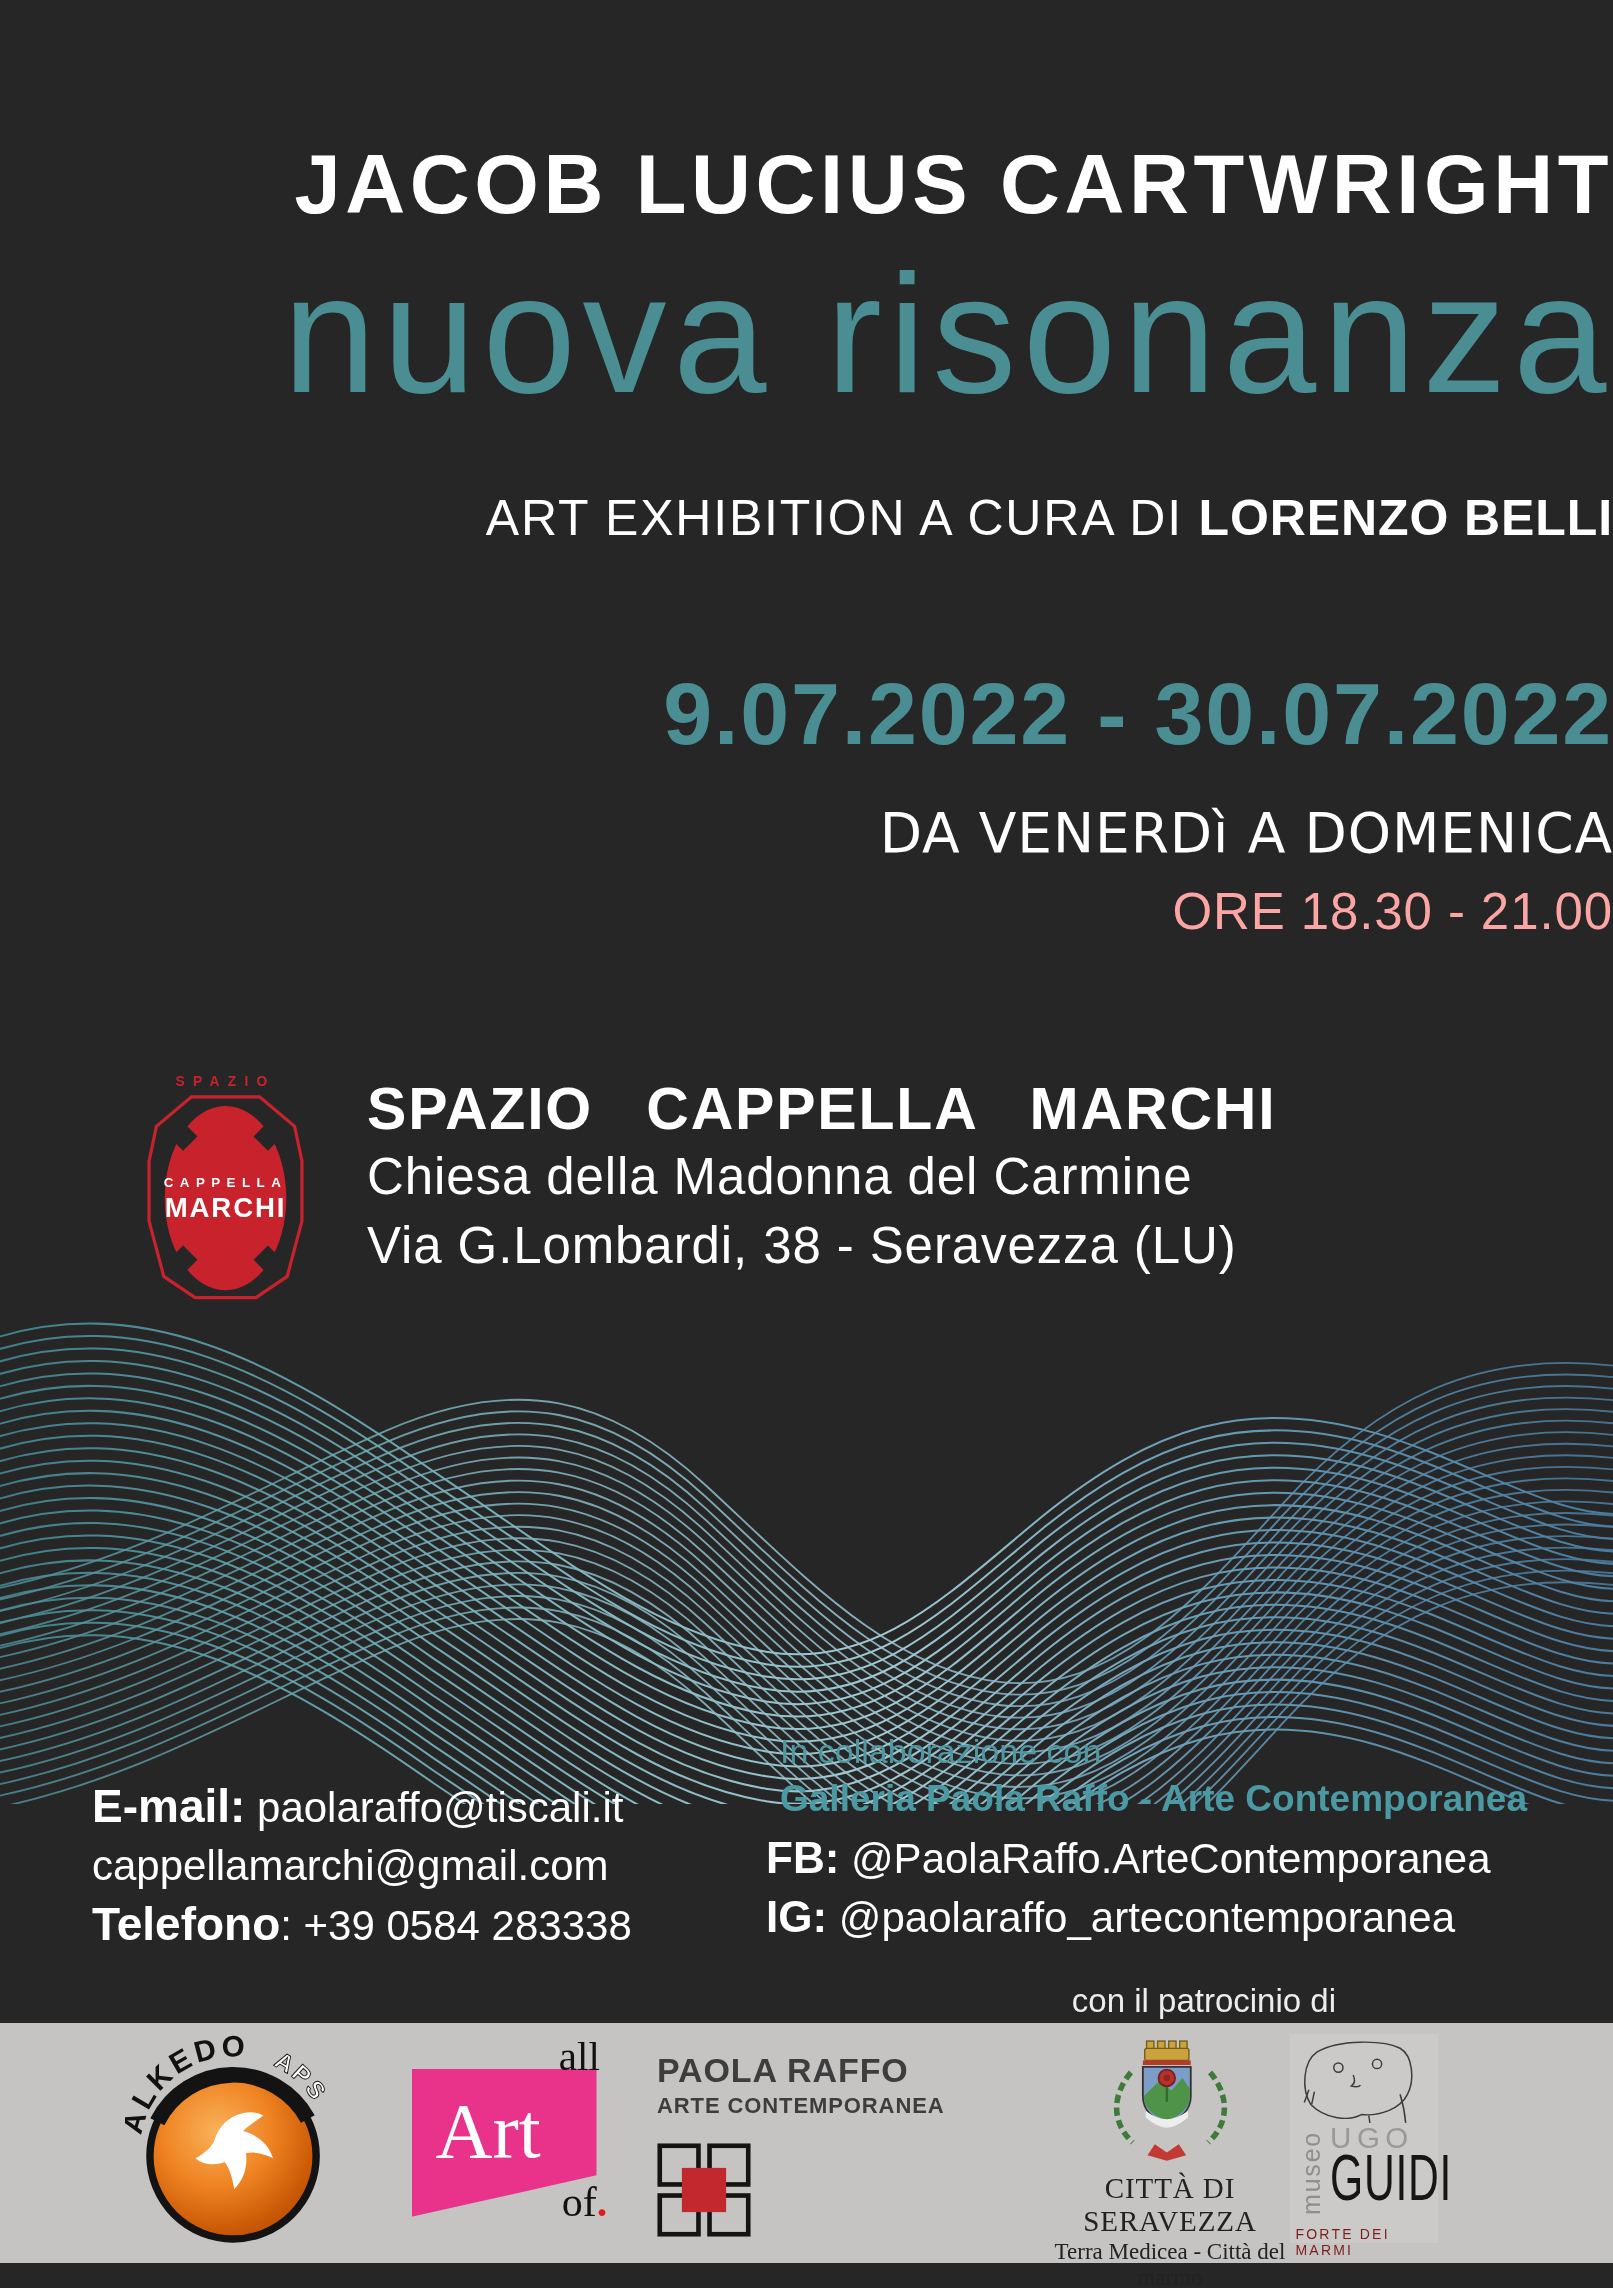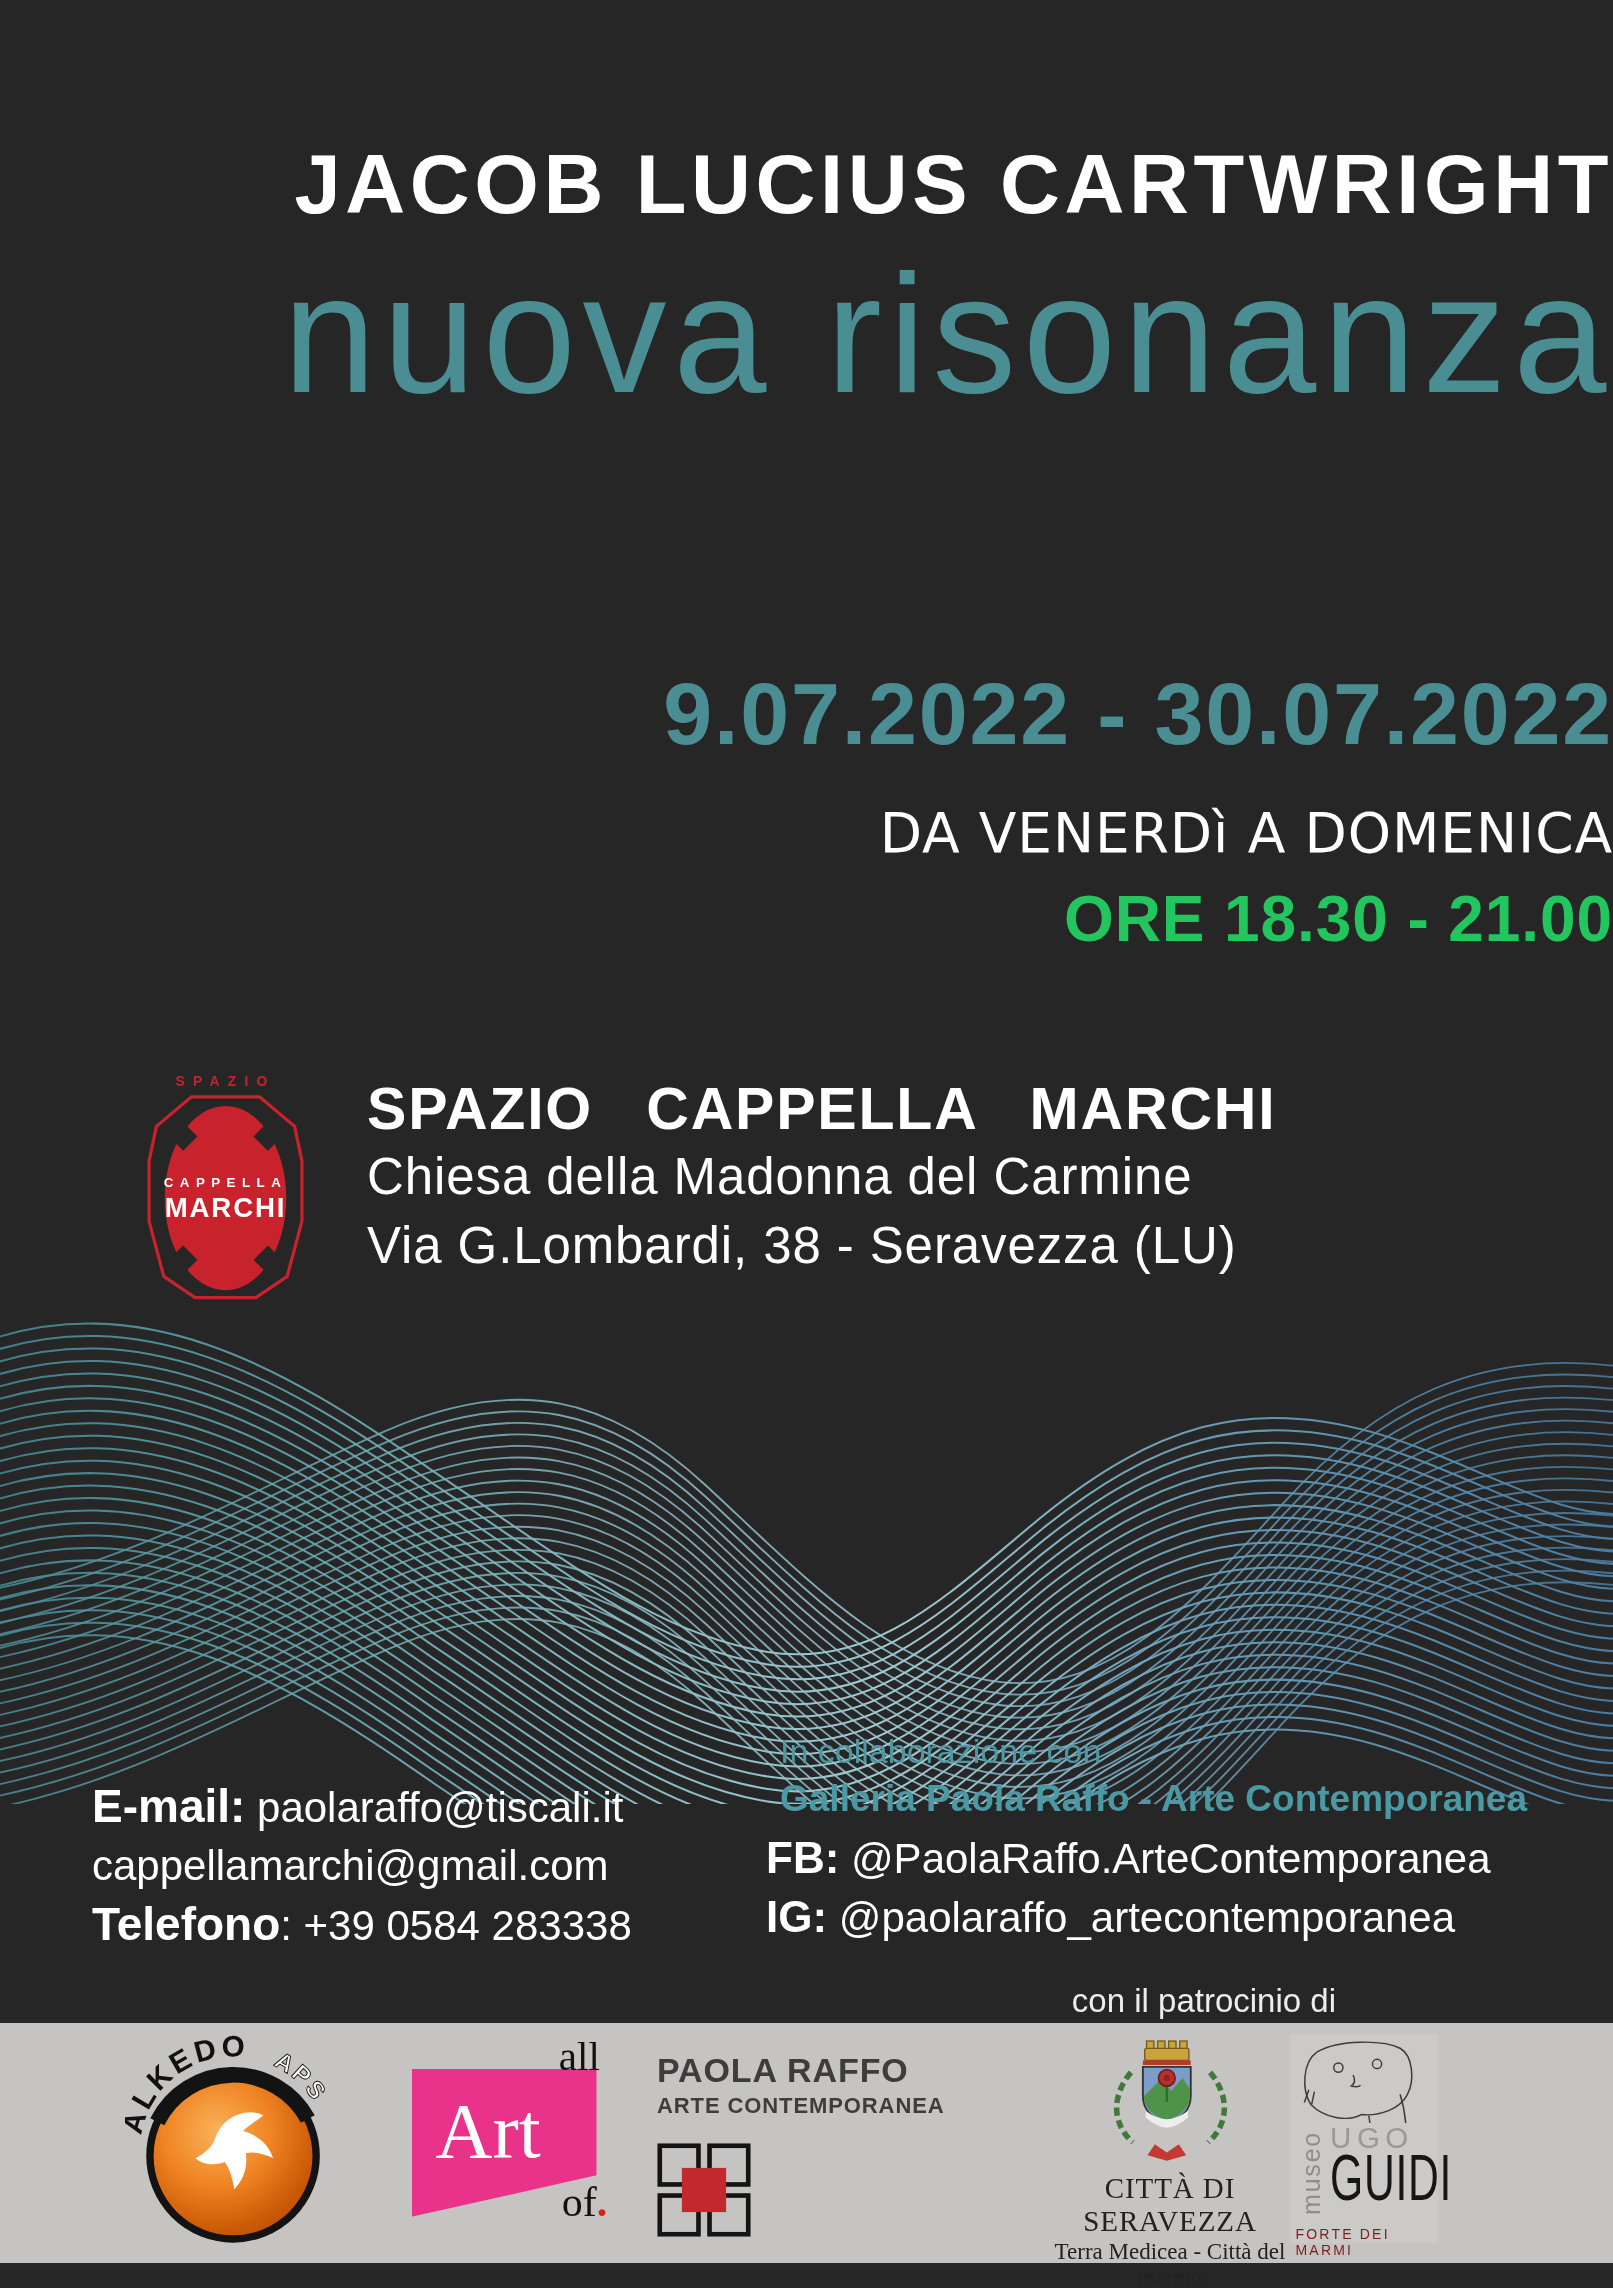--- a/index.html
+++ b/index.html
@@ -10,21 +10,21 @@
   .abs{position:absolute;}
   .ctr{left:0;right:0;text-align:right;}
 
   
   .artist{top:137px;color:#fff;font-weight:bold;font-size:83px;letter-spacing:4.6px;}
   .show-title{top:238px;color:#4A8E93;font-size:168px;font-weight:400;letter-spacing:6.5px;}
   .subtitle{top:489px;color:#fff;font-size:50px;font-weight:300;letter-spacing:1.8px;}
   .subtitle .curator{font-weight:bold;letter-spacing:0.9px;}
   .dates{top:663px;color:#4A8E93;font-weight:bold;font-size:88px;letter-spacing:1.8px;}
   .days{top:801px;color:#fff;font-family:"DejaVu Sans",sans-serif;font-size:55px;letter-spacing:0.9px;}
-  .hours{top:882px;color:#22c55e;font-weight:bold;font-size:64px;letter-spacing:0.9px;}
+  .hours{top:882px;color:#fca5a5;font-weight:normal;font-size:51px;letter-spacing:0.9px;}
 
   
   .venue-logo{left:138px;top:1069px;}
   .venue-text{left:367px;top:1076px;color:#fff;}
   .venue-name{font-size:59px;font-weight:bold;letter-spacing:1.8px;word-spacing:35px;line-height:66px;}
   .venue-line{font-size:51px;font-weight:300;letter-spacing:0.9px;line-height:69px;}
 
   
   .wave{left:0;top:1287px;width:1613px;height:517px;}
 
@@ -77,20 +77,21 @@
             letter-spacing:0.9px;width:120px;}
   .ug-sub{font-size:14px;color:#7f1d1d;letter-spacing:2.2px;margin:11px 0 0 5.5px;}
 </style>
 </head>
 <body>
 
 <div class="poster">
 
   <div class="abs ctr artist">JACOB LUCIUS CARTWRIGHT</div>
   <div class="abs ctr show-title">nuova risonanza</div>
+  <div class="abs ctr subtitle"><span>ART EXHIBITION A CURA DI </span><span class="curator">LORENZO BELLI</span></div>
   <div class="abs ctr dates">9.07.2022 - 30.07.2022</div>
   <div class="abs ctr days">DA VENERDì A DOMENICA</div>
   <div class="abs ctr hours">ORE 18.30 - 21.00</div>
 
   <svg class="abs venue-logo" width="175" height="238" viewBox="0 0 190 258">
     <text x="95" y="18" text-anchor="middle" font-size="15" font-weight="bold" letter-spacing="9" fill="#C8232D">SPAZIO</text>
     <path d="M58 30 L132 30 L170 62 L178 100 L178 165 L162 225 L128 248 L62 248 L28 225 L12 165 L12 100 L20 62 Z" fill="none" stroke="#C8232D" stroke-width="3.5"></path>
     <ellipse cx="95" cy="140" rx="66" ry="100" fill="#C8232D"></ellipse>
     <g fill="#262626">
       <rect x="38" y="62" width="22" height="22" transform="rotate(45 49 73)"></rect>

